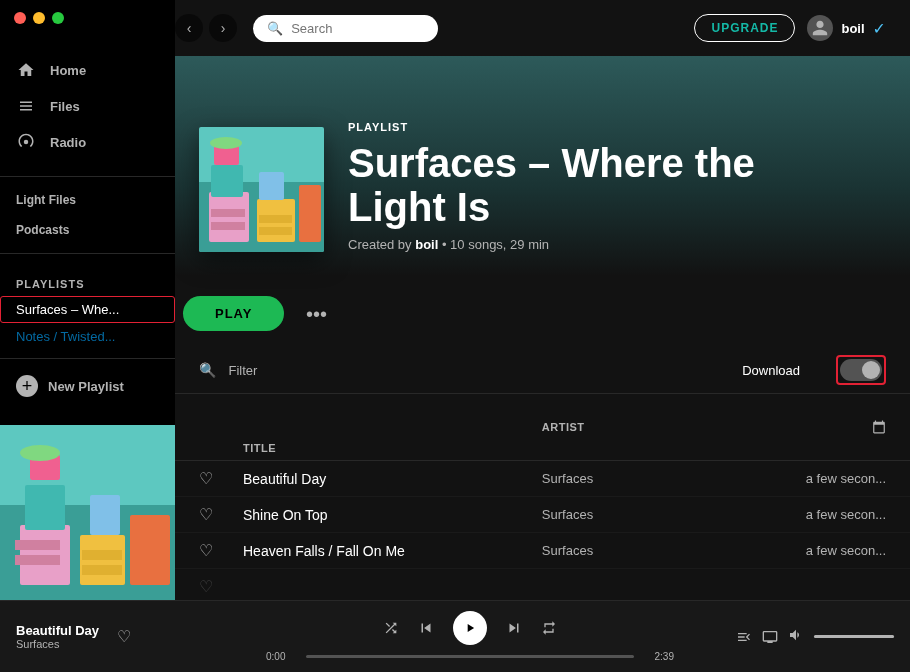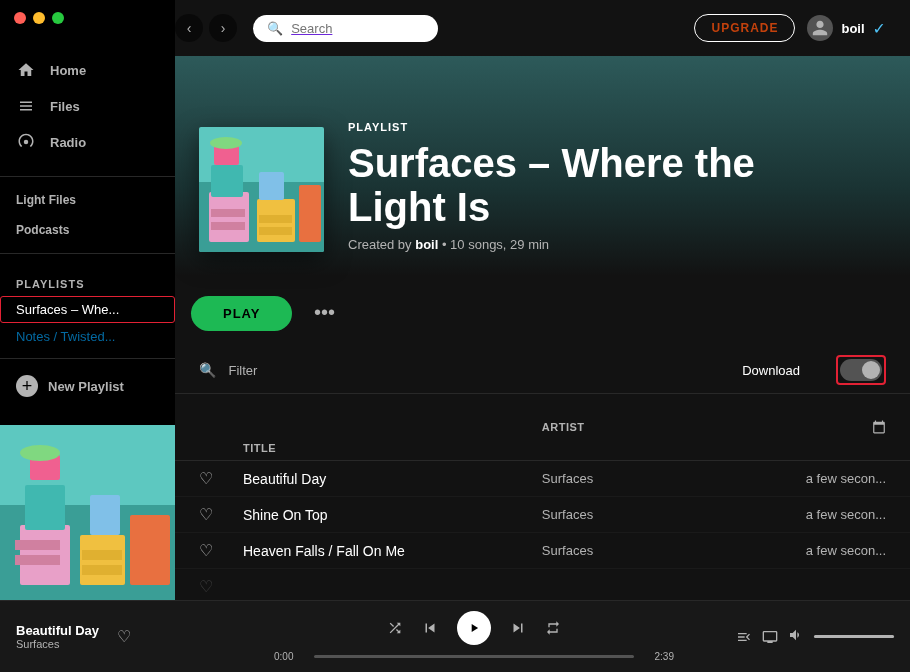--- a/index.html
+++ b/index.html
@@ -177,38 +177,37 @@
       border-radius: 20px;
       padding: 6px 14px;
       gap: 8px;
       width: 185px;
     }
     .search-bar input {
       border: none;
       outline: none;
       background: transparent;
       font-size: 13px;
-      color: #6d28d9;
+      color: #14532d;
       width: 100%;
-      text-decoration: underline;
     }
     .search-icon-sm {
       color: #555;
       font-size: 13px;
     }
 
     .topbar-spacer { flex: 1; }
 
     .upgrade-btn {
       border: 1px solid #fff;
       border-radius: 20px;
       padding: 6px 16px;
       font-size: 12px;
       font-weight: 700;
-      color: #c2410c;
+      color: #14b8a6;
       cursor: pointer;
       letter-spacing: 1px;
       background: transparent;
     }
 
     .user-area {
       display: flex;
       align-items: center;
       gap: 8px;
       cursor: pointer;
@@ -286,23 +285,23 @@
       margin: 4px 0;
     }
     .playlist-meta {
       font-size: 13px;
       color: #b3b3b3;
     }
     .playlist-meta strong { color: #fff; }
 
     .playlist-controls {
       display: flex;
-      align-items: flex-start;
+      align-items: center;
       gap: 16px;
-      padding: 20px 16px 16px;
+      padding: 20px 8px 16px;
     }
 
     .play-btn {
       background: #1db954;
       color: #000;
       border: none;
       border-radius: 20px;
       padding: 10px 32px;
       font-size: 13px;
       font-weight: 700;
@@ -449,21 +448,20 @@
       cursor: pointer;
       margin-left: 8px;
     }
 
     .player-center {
       flex: 1;
       display: flex;
       flex-direction: column;
       align-items: center;
       gap: 6px;
-      margin-left: 8px;
     }
     .player-controls {
       display: flex;
       align-items: center;
       gap: 18px;
     }
     .ctrl-btn {
       background: none;
       border: none;
       color: #b3b3b3;

